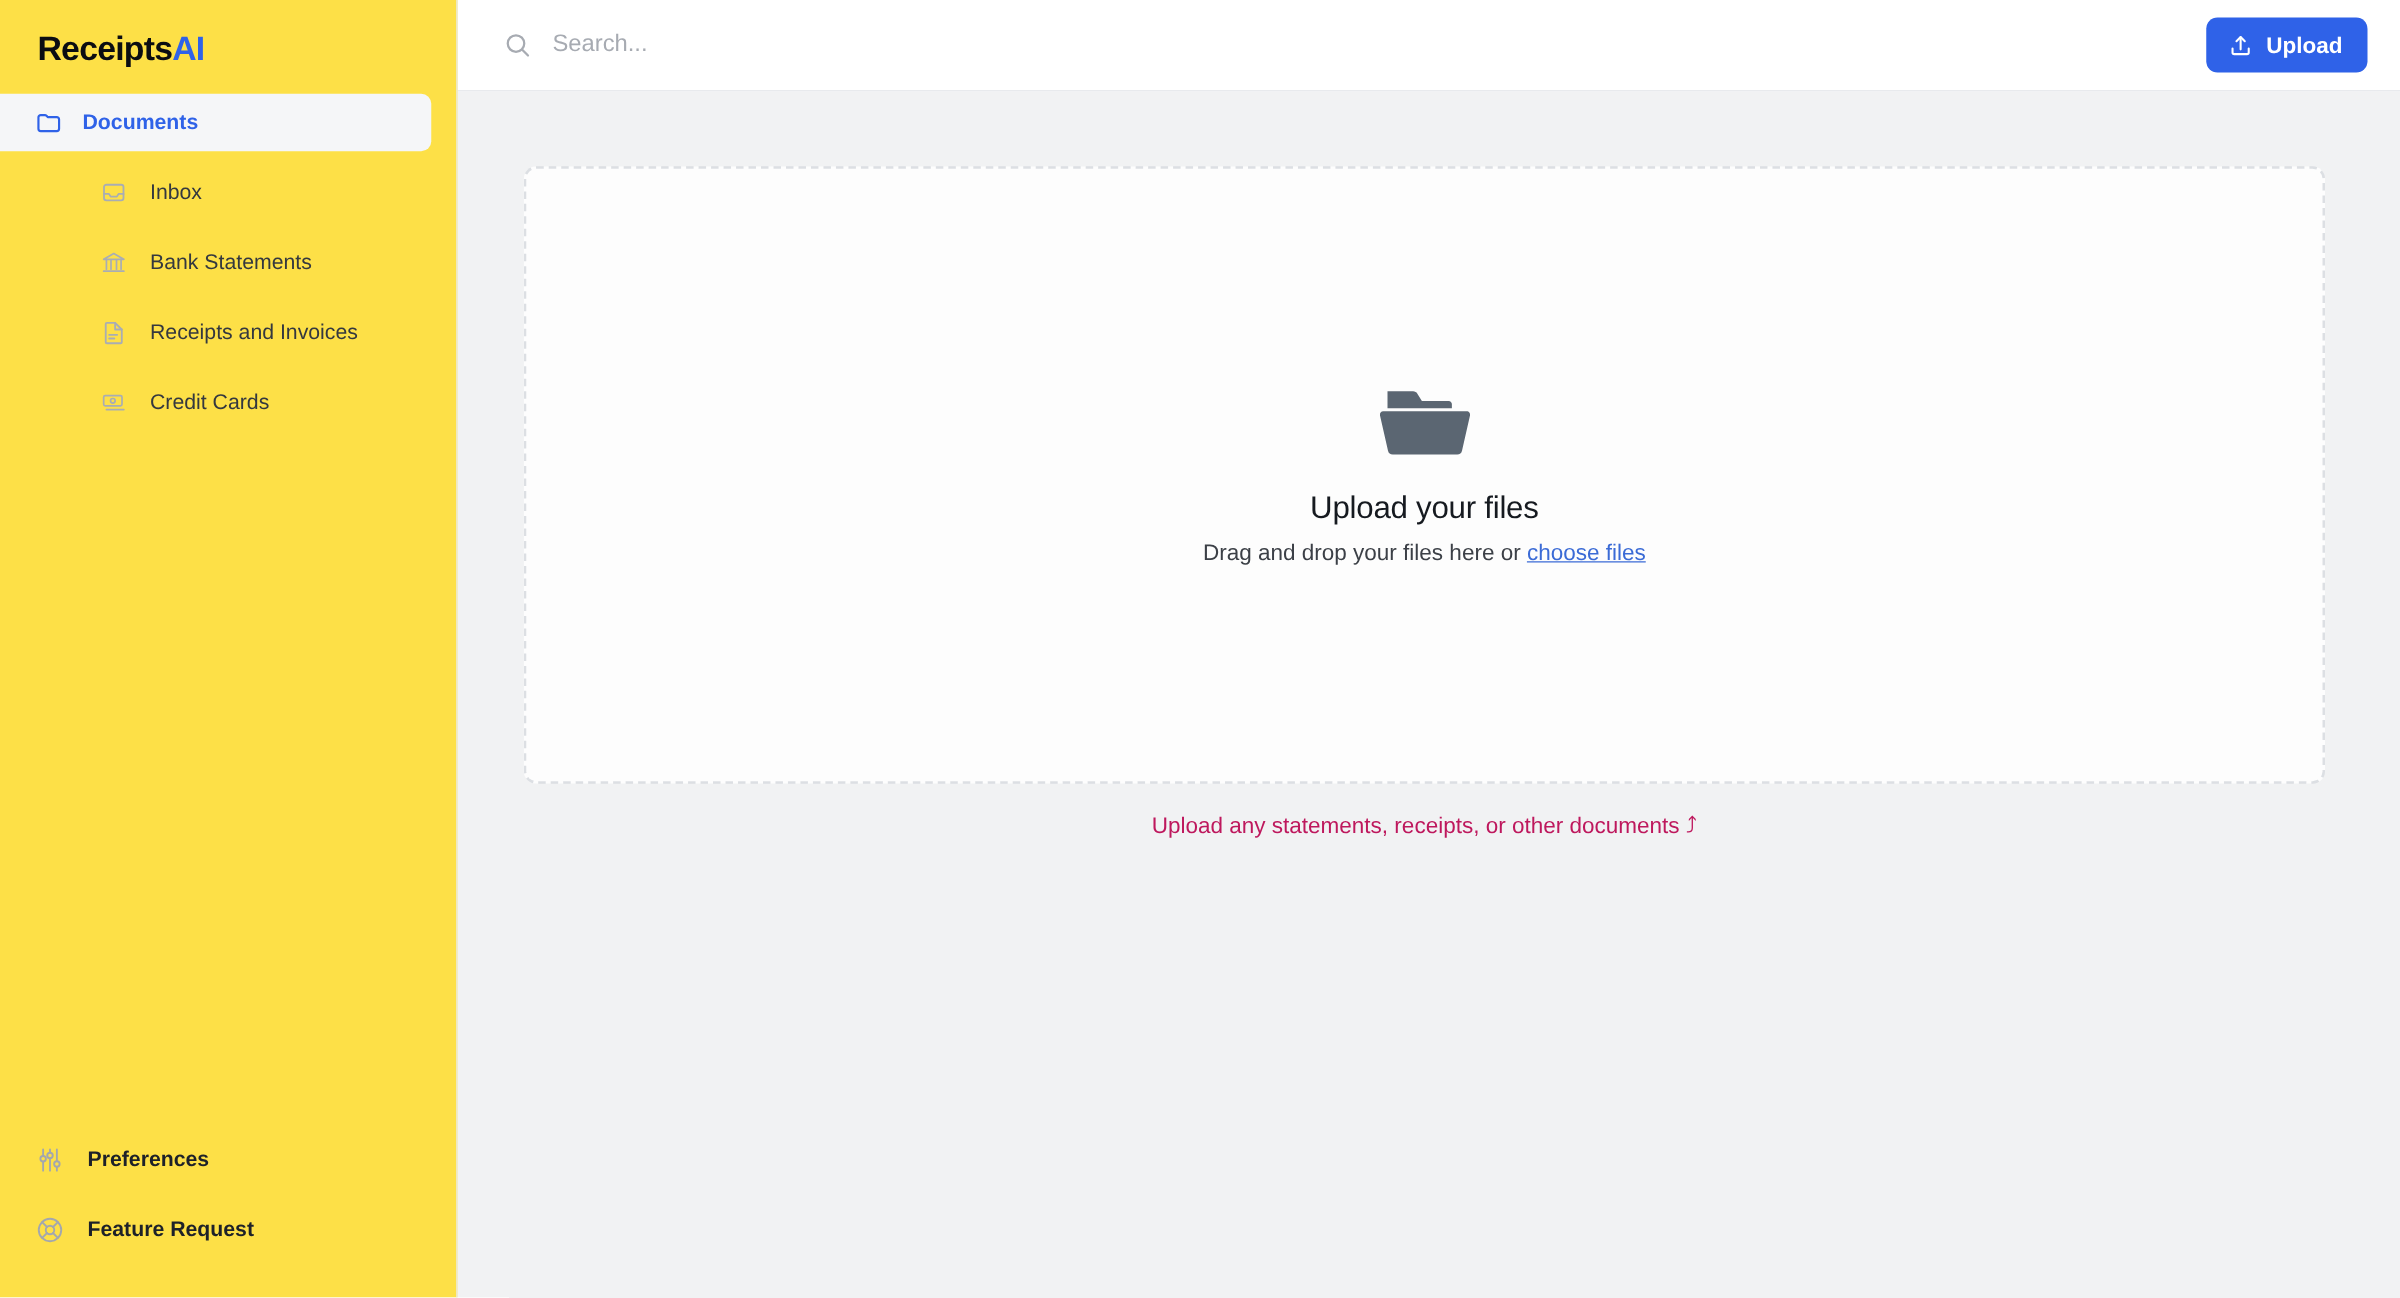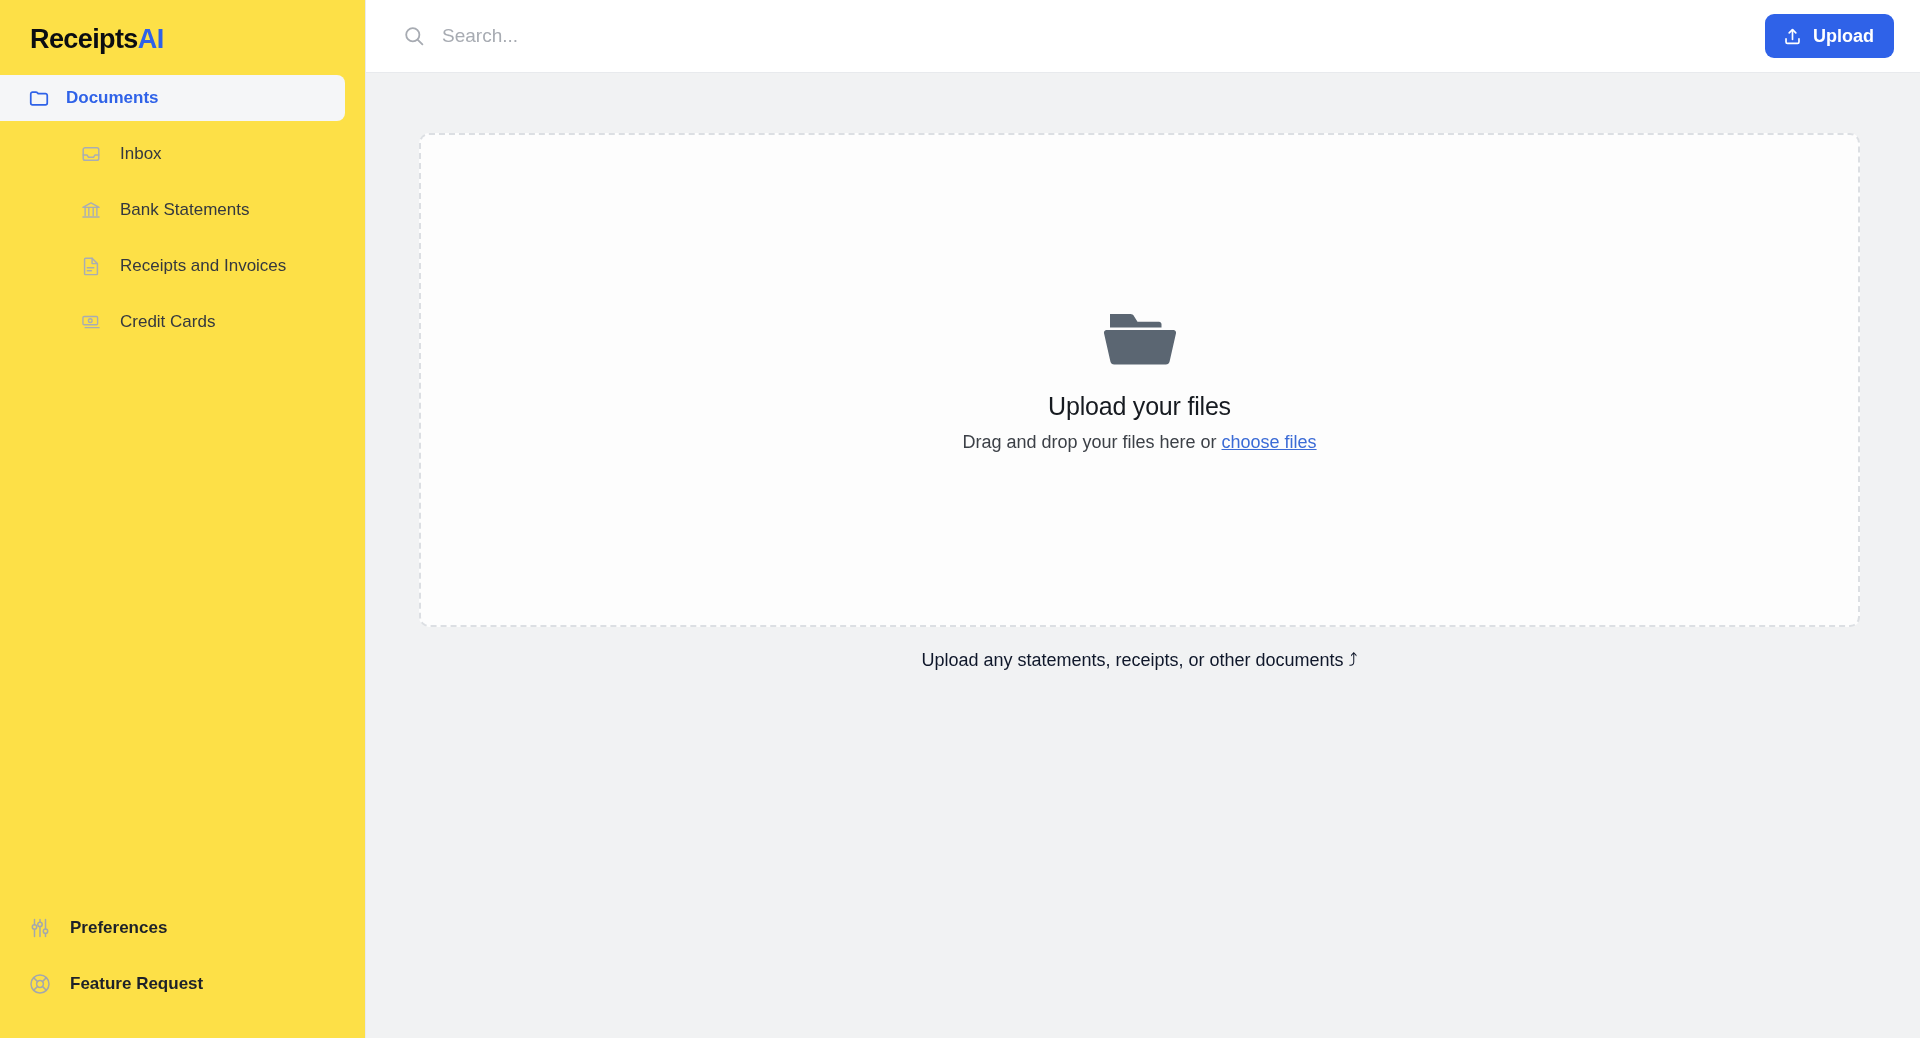--- a/index.html
+++ b/index.html
@@ -174,21 +174,21 @@
     color: #3c4047;
   }
   .dz-sub .choose-link {
     color: #3b6bd6;
     text-decoration: underline;
     cursor: pointer;
   }
   .dz-caption {
     text-align: center;
     font-size: 18px;
-    color: #0f172a;
+    color: #be185d;
     padding-top: 23px;
   }
 </style>
 </head>
 <body>
 
 <div class="app">
 
   <aside class="sidebar">
 

